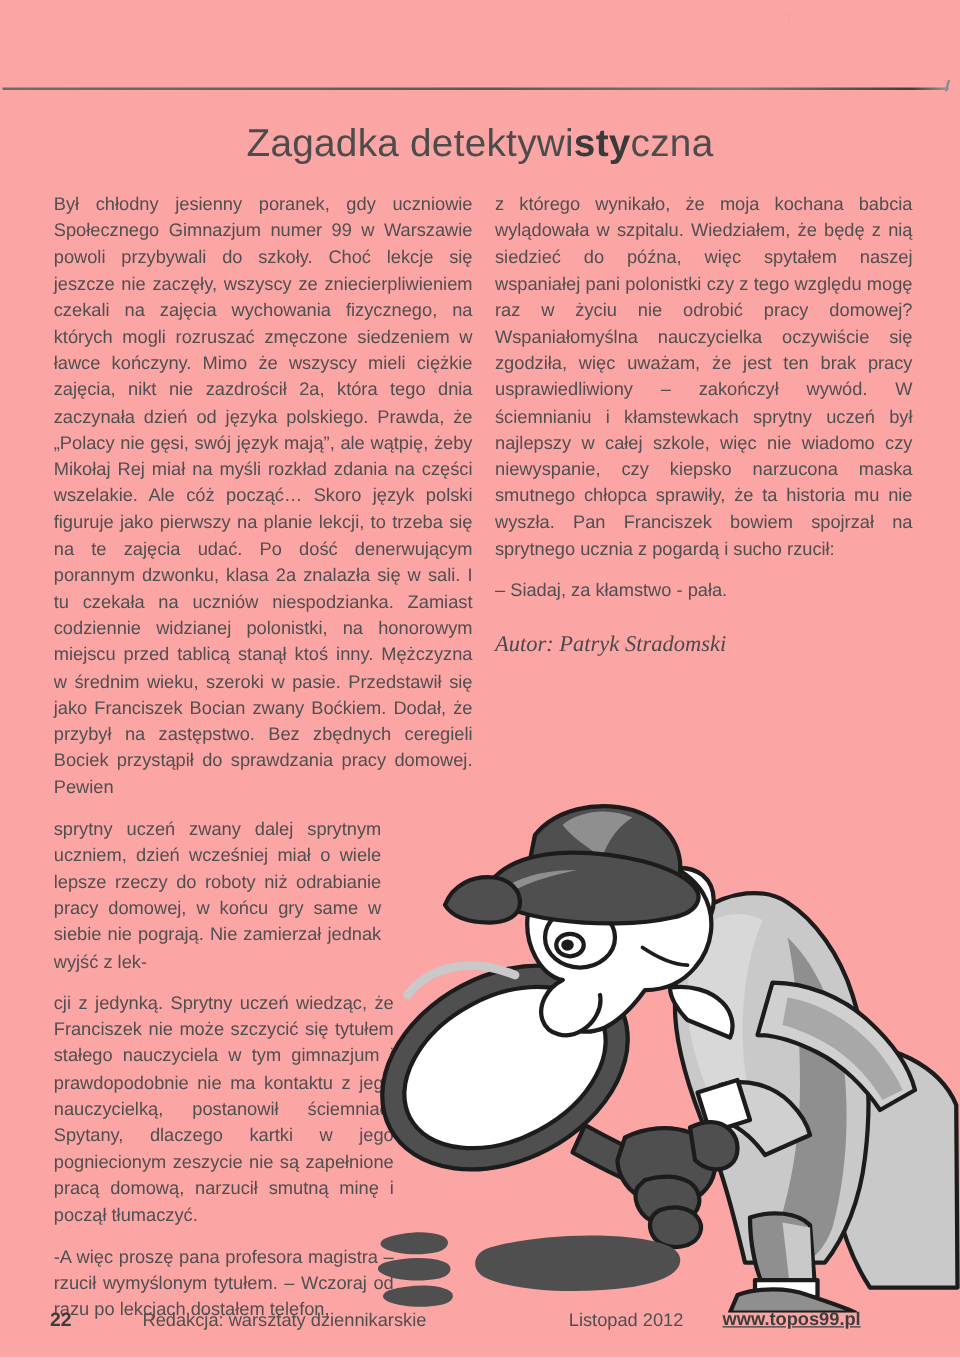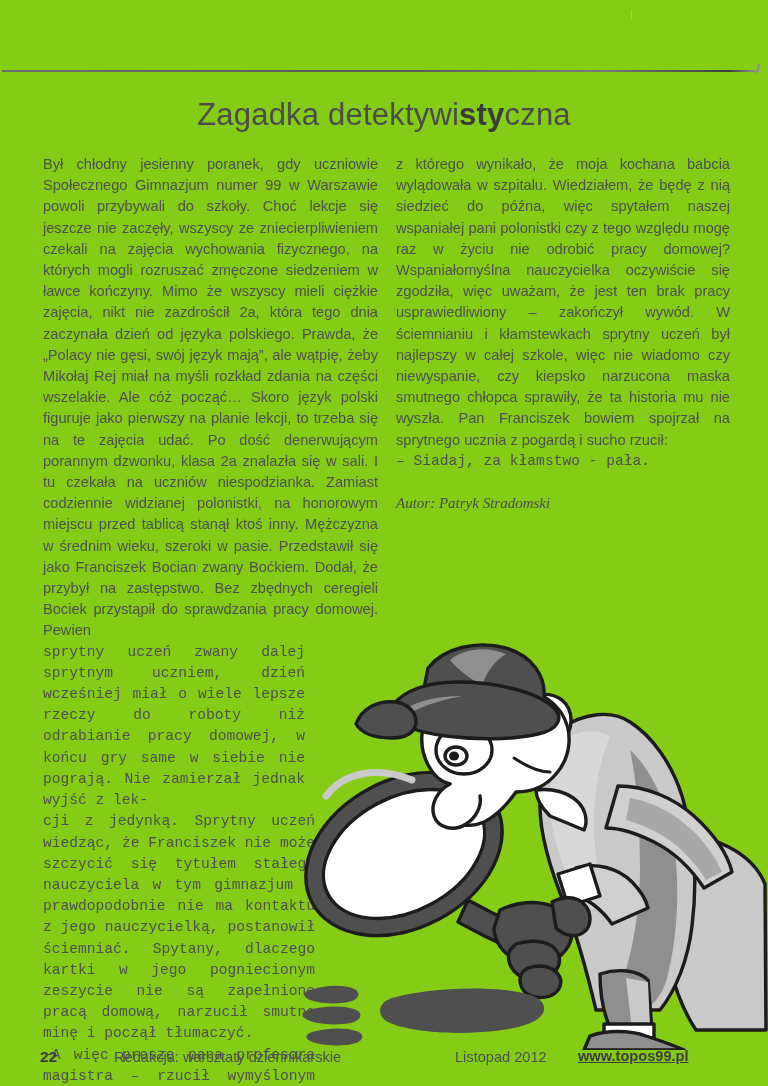--- a/index.html
+++ b/index.html
@@ -14,21 +14,21 @@
     position: relative;
     overflow: hidden;
     font-family: "Liberation Sans", sans-serif;
     color: #4a4a4a;
     -webkit-font-smoothing: antialiased;
   }
 
   .page {
     position: absolute;
     inset: 0;
-    background: #84cc16;
+    background: #fca5a5;
   }
 
   
   .top-tick {
     position: absolute;
     left: 631px;
     top: 10px;
     width: 1px;
     height: 9px;
     background: #b9b9b9;
@@ -77,21 +77,21 @@
     font-size: 14.6px;
     line-height: 21.2px;
     color: #4f4f4f;
   }
   .col p {
     margin: 0;
     text-align: justify;
     text-justify: inter-word;
     hyphens: manual;
   }
-  .col p + p { margin-top: 0; font-family: Liberation Mono, monospace; }
+  .col p + p { margin-top: 12px; }
 
   #left-col {
     left: 43px;
     top: 154px;
     width: 335px;
   }
   #left-col .narrow {
     width: 262px;
   }
   #left-col .narrow3 {
@@ -106,21 +106,21 @@
   .gap {
     display: block;
     height: 21px;
   }
 
   .author {
     margin-top: 36px;
     text-align: right;
     font-family: "Liberation Serif", serif;
     font-style: italic;
-    font-size: 15px;
+    font-size: 18px;
     color: #4a4a4a;
   }
 
   
   .footer {
     position: absolute;
     left: 0;
     bottom: 16px;
     width: 616px;
     height: 22px;

